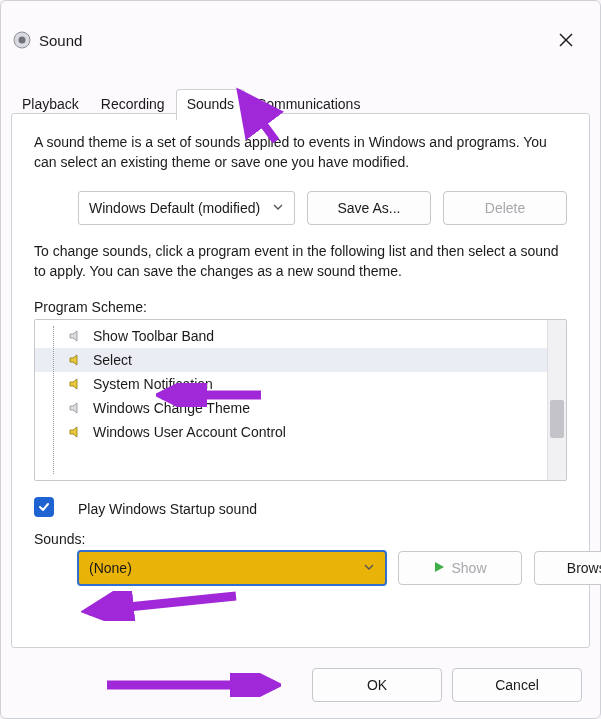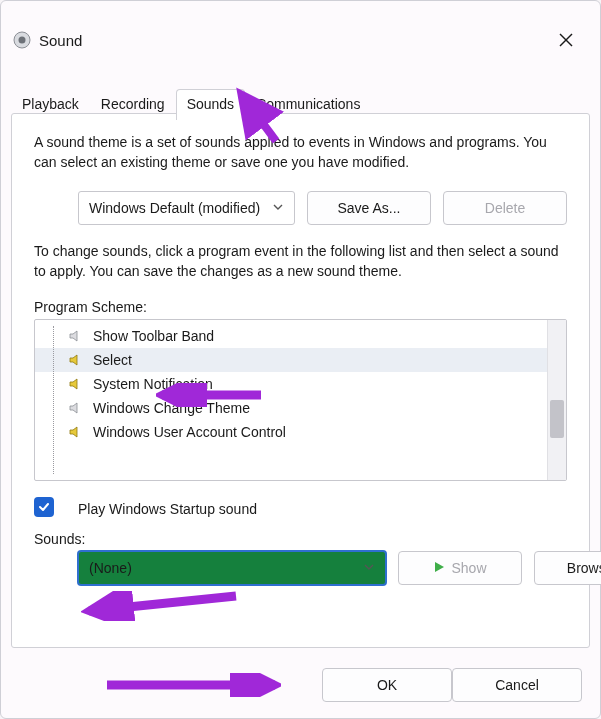--- a/index.html
+++ b/index.html
@@ -95,21 +95,21 @@
     border: 1px solid #c7c7cd;
     border-radius: 3px;
     background: #fff;
     display: flex;
     align-items: center;
     padding: 0 10px;
     position: relative;
     cursor: pointer;
   }
   .dropdown.small { flex: none; width: 286px; }
-  .dropdown.highlight { border-color: #2f6fd0; box-shadow: 0 0 0 1px #2f6fd0; background:#15803d;}
+  .dropdown.highlight { border-color: #2f6fd0; box-shadow: 0 0 0 1px #2f6fd0; background:#eab308;}
   .dropdown .chev {
     position: absolute;
     right: 10px;
     top: 50%;
     transform: translateY(-50%);
     color: #555;
   }
   .btn {
     height: 32px;
     min-width: 94px;
@@ -191,20 +191,21 @@
   .checkbox {
     width: 20px; height: 20px;
     border-radius: 4px;
     background: #1e63d1;
     display: flex; align-items: center; justify-content: center;
     color: #fff;
   }
   .footer {
     display: flex;
     justify-content: flex-end;
+    gap: 10px;
     padding: 10px 18px 16px 18px;
     text-align: right;
   }
   .footer .btn { min-width: 100px; }
 
   
   .arrow {
     position: absolute;
     pointer-events: none;
     z-index: 50;

